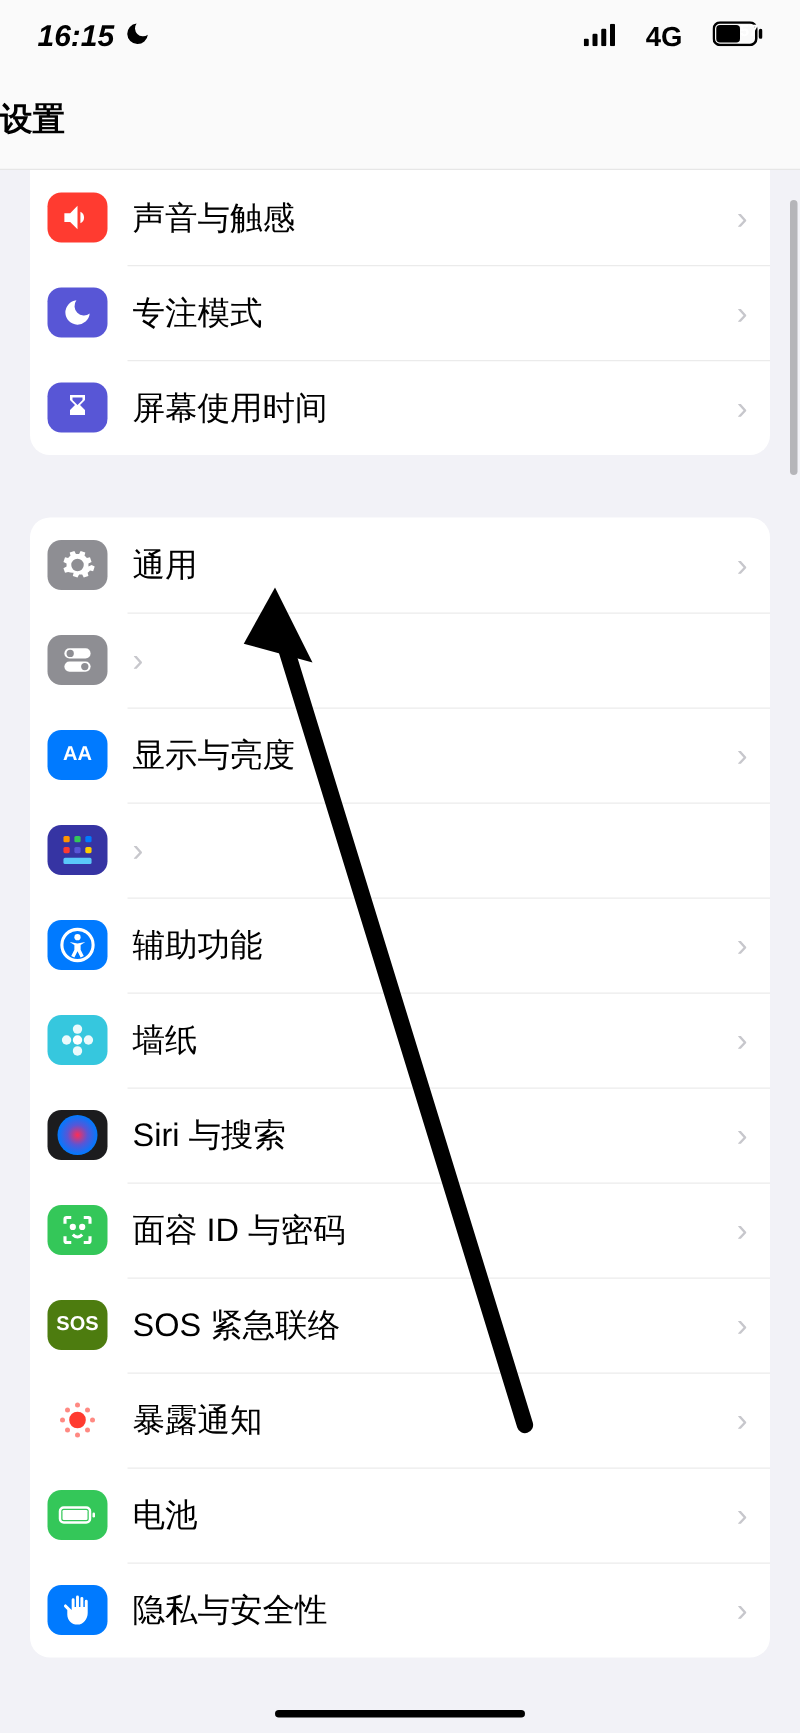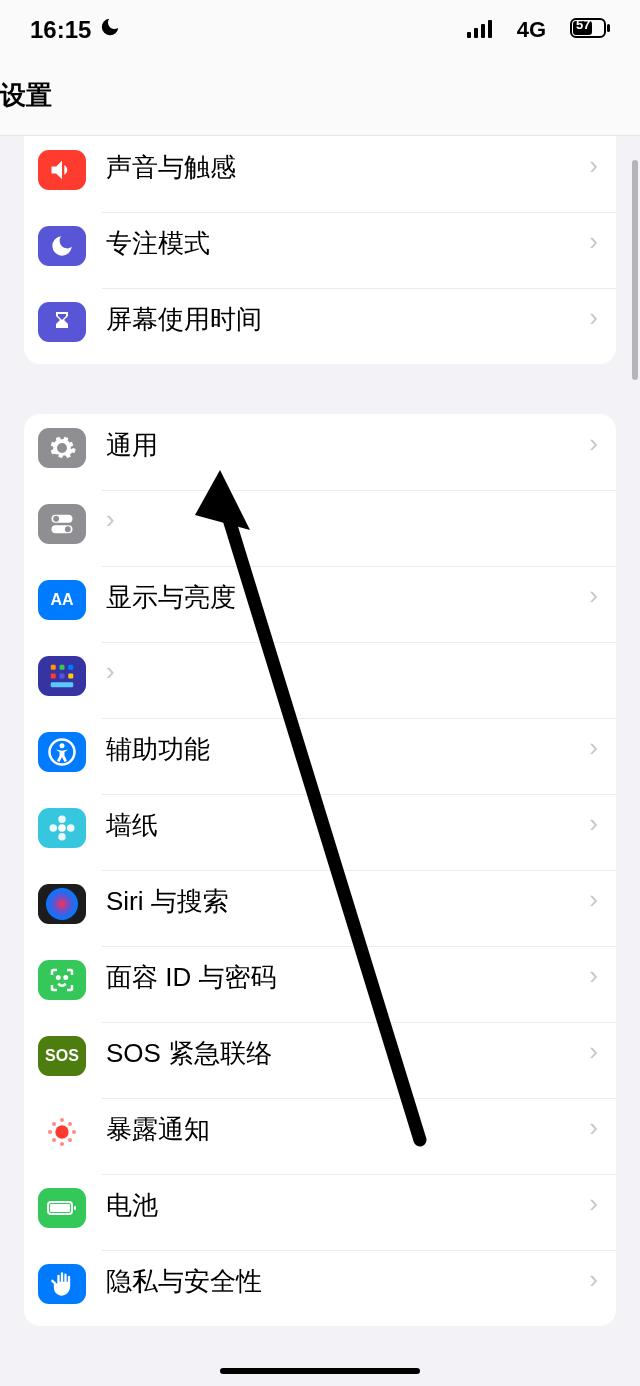--- a/index.html
+++ b/index.html
@@ -14,21 +14,21 @@
     .status-bar {
       height: 60px;
       display: flex;
       justify-content: space-between;
       align-items: center;
       padding: 0 30px;
       background: #fafafa;
       font-size: 24px;
       font-weight: 600;
     }
-    .status-left { display: flex; align-items: center; gap: 8px; }
+    .status-left { display: flex; align-items: center; gap: 8px; font-style: italic; }
     .status-right { display: flex; align-items: center; gap: 24px; }
     .nav-title {
       background: #fafafa;
       text-align: left;
       font-size: 26px;
       font-weight: 600;
       padding: 18px 0 22px;
       border-bottom: 1px solid rgba(0,0,0,0.08);
     }
     .scroll {
@@ -36,21 +36,21 @@
       overflow-y: auto;
     }
     .group {
       background: #fff;
       margin: 0 24px 50px;
       border-radius: 16px;
     }
     .group.first { margin-top: 0; border-top-left-radius: 0; border-top-right-radius: 0; }
     .row {
       display: flex;
-      align-items: flex-start;
+      align-items: center;
       min-height: 76px;
       padding: 14px 18px 14px 14px;
       position: relative;
     }
     .row + .row::before {
       content: "";
       position: absolute;
       left: 78px; right: 0; top: 0;
       height: 1px;
       background: rgba(0,0,0,0.08);
@@ -108,21 +108,21 @@
         <rect x="21" y="0" width="4" height="18" rx="1" fill="#000"></rect>
       </svg>
     </span>
     <span style="font-size:22px;">4G</span>
     <span style="position:relative;">
       <svg width="40" height="20" viewBox="0 0 40 20">
         <rect x="1" y="1" width="34" height="18" rx="5" fill="none" stroke="#000" stroke-width="2"></rect>
         <rect x="3" y="3" width="19" height="14" rx="3" fill="#000"></rect>
         <rect x="37" y="6" width="3" height="8" rx="1.5" fill="#000"></rect>
       </svg>
-      <span style="position:absolute;left:6px;top:1px;font-size:13px;color:#fff;font-weight:600;">57</span>
+      <span style="position:absolute;left:22px;top:1px;font-size:13px;color:#fff;font-weight:600;">57</span>
     </span>
   </div>
 </div>
 
 <div class="nav-title">设置</div>
 
 <div class="scroll">
 
   <div class="group first">
     <div class="row">

